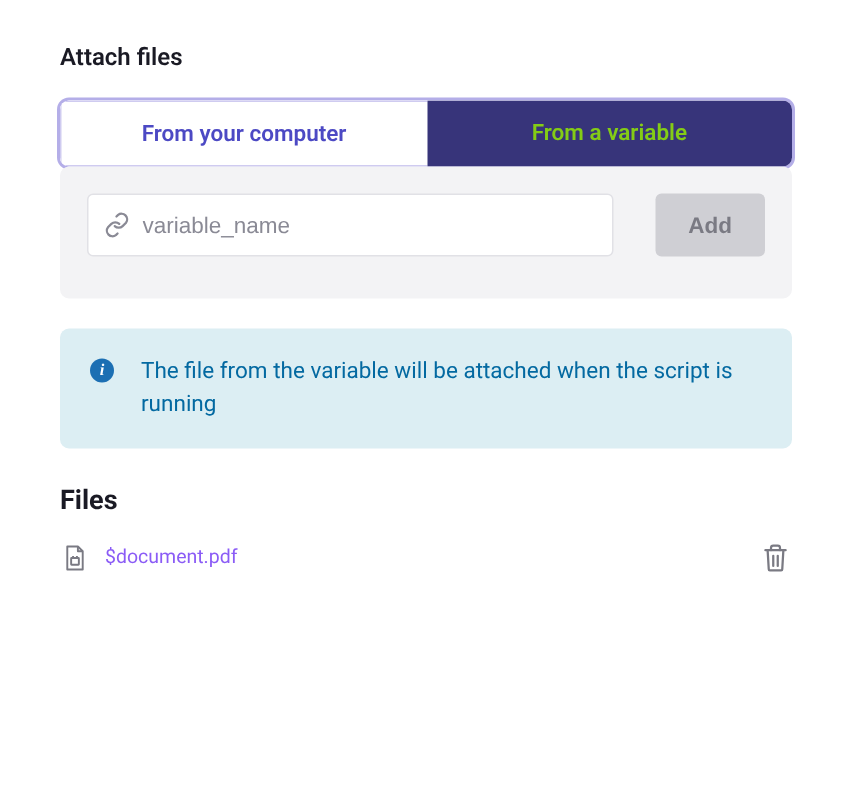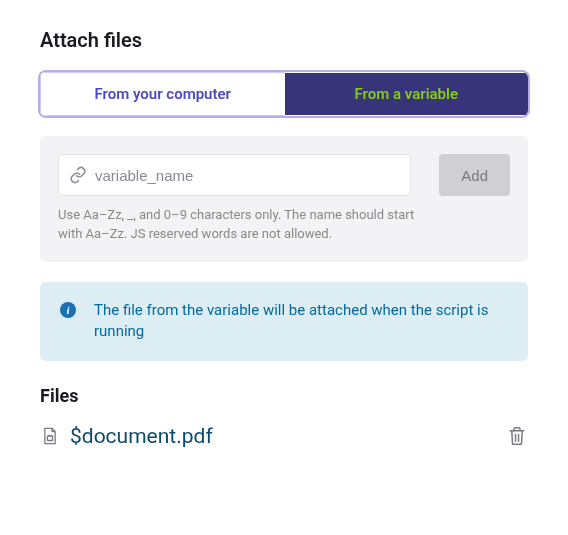--- a/index.html
+++ b/index.html
@@ -5,33 +5,31 @@
   * { box-sizing: border-box; margin: 0; padding: 0; }
   body {
     font-family: -apple-system, BlinkMacSystemFont, "Segoe UI", Roboto, Arial, sans-serif;
     background: #fff;
     width: 568px;
     height: 535px;
     padding: 28px 40px;
     color: #1a1a24;
   }
   .title {
-    font-size: 20px;
+    font-size: 16px;
     font-weight: 600;
     margin-bottom: 20px;
     color: #1a1a24;
   }
   .tabs {
     display: flex;
     width: 100%;
     border-radius: 6px;
     overflow: hidden;
     box-shadow: 0 0 0 2px #b4aee8;
-    margin-bottom: 20px;
-    align-items: center;
   }
   .tab {
     flex: 1;
     text-align: center;
     padding: 12px 0;
     font-size: 15px;
     font-weight: 600;
     cursor: pointer;
   }
   .tab-inactive {
@@ -83,21 +81,21 @@
   }
   .var-input::placeholder { color: #8a8a95; }
   .add-btn {
     background: #cfcfd4;
     color: #7a7a83;
     border: none;
     border-radius: 4px;
     padding: 0 22px;
     height: 42px;
     font-size: 15px;
-    font-weight: 400;
+    font-weight: 700;
     cursor: pointer;
   }
   .hint {
     font-size: 13px;
     line-height: 1.45;
     color: #88888f;
     max-width: 360px;
   }
   .info-box {
     background: #dceef3;
@@ -142,22 +140,22 @@
     padding: 4px 2px;
   }
   .file-icon {
     width: 16px;
     height: 18px;
     color: #7a7a83;
     flex-shrink: 0;
   }
   .file-name {
     flex: 1;
-    font-size: 21px;
-    color: #0c4a6e;
+    font-size: 13px;
+    color: #8b5cf6;
   }
   .trash-icon {
     width: 18px;
     height: 20px;
     color: #7a7a83;
     cursor: pointer;
     flex-shrink: 0;
   }
 </style>
 </head>
@@ -174,21 +172,20 @@
   <div class="input-row">
     <div class="input-wrap">
       <svg class="link-icon" viewBox="0 0 24 24" fill="none" stroke="currentColor" stroke-width="2" stroke-linecap="round">
         <path d="M10 13a5 5 0 0 0 7 0l3-3a5 5 0 0 0-7-7l-1.5 1.5"></path>
         <path d="M14 11a5 5 0 0 0-7 0l-3 3a5 5 0 0 0 7 7l1.5-1.5"></path>
       </svg>
       <input class="var-input" type="text" placeholder="variable_name" style="">
     </div>
     <button class="add-btn">Add</button>
   </div>
-  <div class="hint">Use Aa–Zz, _, and 0–9 characters only. The name should start with Aa–Zz. JS reserved words are not allowed.</div>
 </div>
 
 <div class="info-box">
   <div class="info-icon">i</div>
   <div class="info-text">The file from the variable will be attached when the script is running</div>
 </div>
 
 <div class="files-heading">Files</div>
 
 <div class="file-row">

